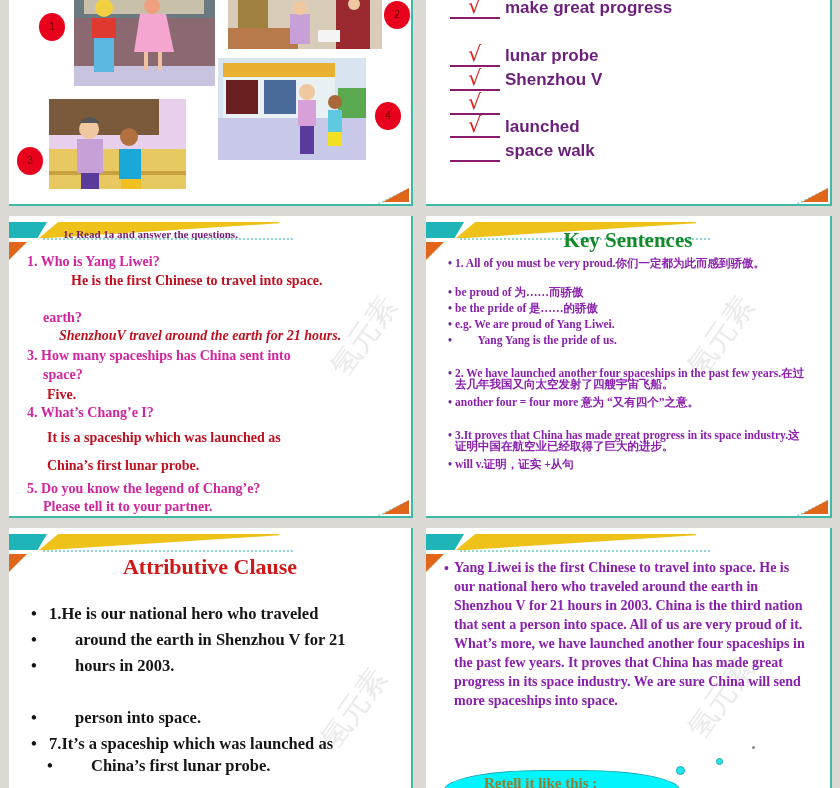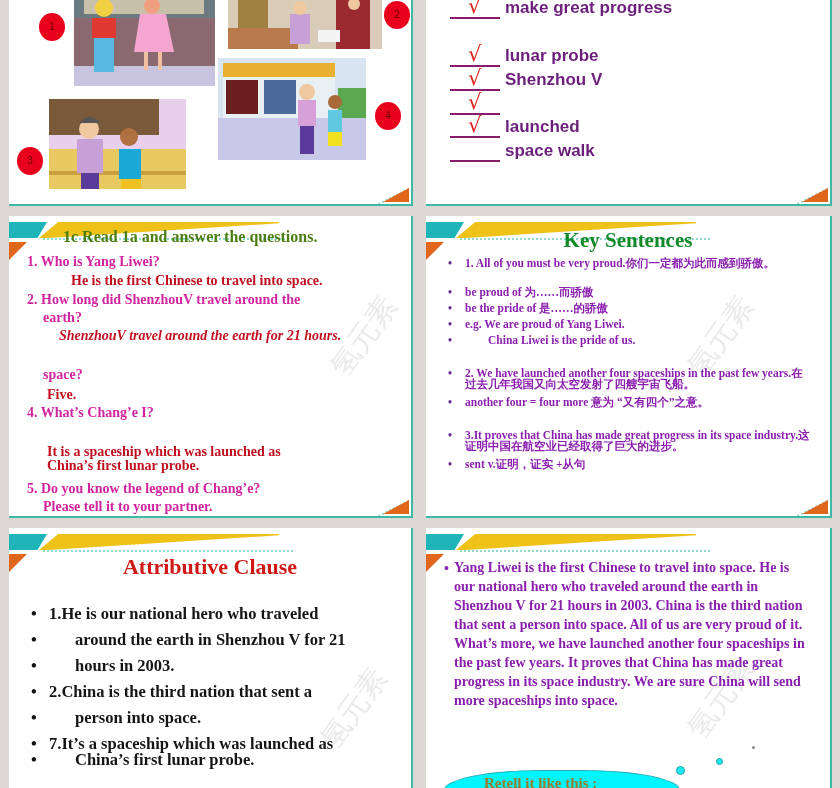--- a/index.html
+++ b/index.html
@@ -41,30 +41,30 @@
 
   
   .check-row { position: absolute; left: 24px; height: 24px; width: 360px; }
   .check-blank { position: absolute; left: 0; bottom: 3px; width: 50px; border-bottom: 2px solid #8a1a6a; }
   .check-mark { position: absolute; left: 18px; top: -4px; color: #e0201c; font-family: "DejaVu Sans", sans-serif;
     font-size: 21px; }
   .check-label { position: absolute; left: 55px; top: 0; color: #6b1f7a; font-family: "Liberation Sans", sans-serif;
     font-weight: bold; font-size: 17px; white-space: nowrap; }
 
   
-  .qa-title { position: absolute; left: 54px; top: 12px; color: #4d7c0f; font-weight: bold; font-size: 16px; }
+  .qa-title { position: absolute; left: 54px; top: 12px; color: #701a75; font-weight: bold; font-size: 11px; }
   .q { position: absolute; color: #d2249e; font-weight: bold; font-size: 14px; white-space: nowrap; }
   .a { position: absolute; color: #c01020; font-weight: bold; font-size: 14px; white-space: nowrap; }
   .a.italic { font-style: italic; }
 
   
   .ks-title { position: absolute; left: 0; right: 0; top: 12px; text-align: center; color: #138a2a; font-weight: bold; font-size: 21px; }
   .ks-line { position: absolute; left: 22px; right: 20px; color: #8a1fae; font-weight: bold; font-size: 11.5px; line-height: 11px; }
   .ks-line .b { position: absolute; left: 0; top: 0; color: #6a2b8e; }
-  .ks-line .t { display: block; margin-left: 17px; }
+  .ks-line .t { display: block; margin-left: 7px; }
 
   
   .ac-title { position: absolute; left: 0; right: 0; top: 26px; text-align: center; color: #d01818; font-weight: bold; font-size: 22px; }
   .ac-line { position: absolute; left: 22px; color: #151515; font-weight: bold; font-size: 16.5px; white-space: nowrap; }
   .ac-line .b { display: inline-block; width: 18px; }
   .ac-line .indent { display: inline-block; width: 26px; }
 
   
   .para-bullet { position: absolute; left: 18px; top: 33px; color: #8a1fae; font-weight: bold; font-size: 14px; }
   .para { position: absolute; left: 28px; top: 30px; width: 352px; color: #8a1fae; font-weight: bold;
@@ -186,27 +186,27 @@
 <div id="s3" class="slide">
   <div class="ribbon-teal"></div>
   <div class="ribbon-yellow"></div>
   <div class="ribbon-dots"></div>
   <div class="ribbon-orange"></div>
   <div class="watermark" style="left:310px;top:100px;">氢元素</div>
 
   <div class="qa-title">1c Read 1a and answer the questions.</div>
   <div class="q" style="left:18px;top:38px;">1. Who is Yang Liwei?</div>
   <div class="a" style="left:62px;top:57px;">He is the first Chinese to travel into space.</div>
-  <div class="q" style="left:18px;top:76px;">2. How long did ShenzhouV  travel around the</div>
   <div class="q" style="left:34px;top:94px;">earth?</div>
   <div class="a italic" style="left:50px;top:112px;">ShenzhouV travel around the earth for 21 hours.</div>
+  <div class="q" style="left:18px;top:132px;">3. How many spaceships has China sent into</div>
   <div class="q" style="left:34px;top:151px;">space?</div>
   <div class="a" style="left:38px;top:171px;">Five.</div>
   <div class="q" style="left:18px;top:189px;">4. What’s Chang’e I?</div>
-  <div class="a" style="left:38px;top:228px;">It is a spaceship which was launched as</div>
+  <div class="a" style="left:38px;top:214px;">It is a spaceship which was launched as</div>
   <div class="a" style="left:38px;top:242px;">China’s first lunar probe.</div>
   <div class="q" style="left:18px;top:265px;">5. Do you know the legend of Chang’e?</div>
   <div class="q" style="left:34px;top:283px;">Please tell it to your partner.</div>
 
   <div class="corner-dots"></div>
   <div class="corner-orange"></div>
 </div>
 
 <div id="s4" class="slide">
   <div class="ribbon-teal"></div>
@@ -228,37 +228,37 @@
   <div class="ks-line" style="top:87px;">
     <span class="b">•</span>
     <span class="t"> be the pride of  是……的骄傲</span>
   </div>
   <div class="ks-line" style="top:103px;">
     <span class="b">•</span>
     <span class="t">e.g.  We are proud of Yang Liwei.</span>
   </div>
   <div class="ks-line" style="top:119px;">
     <span class="b">•</span>
-    <span class="t" style="white-space:pre;">        China Liwei is the pride of us.</span>
+    <span class="t" style="white-space:pre;">        Yang Yang is the pride of us.</span>
   </div>
   <div class="ks-line" style="top:152px;">
     <span class="b">•</span>
     <span class="t">2. We have launched another four spaceships in the past few years.在过去几年我国又向太空发射了四艘宇宙飞船。</span>
   </div>
   <div class="ks-line" style="top:181px;">
     <span class="b">•</span>
     <span class="t">another four = four more  意为 “又有四个”之意。</span>
   </div>
   <div class="ks-line" style="top:214px;">
     <span class="b">•</span>
     <span class="t">3.It proves that China has made great progress in its space industry.这证明中国在航空业已经取得了巨大的进步。</span>
   </div>
   <div class="ks-line" style="top:243px;">
     <span class="b">•</span>
-    <span class="t">sent  v.证明，证实 +从句</span>
+    <span class="t">will  v.证明，证实 +从句</span>
   </div>
 
   <div class="corner-dots"></div>
   <div class="corner-orange"></div>
 </div>
 
 <div id="s5" class="slide">
   <div class="ribbon-teal"></div>
   <div class="ribbon-yellow"></div>
   <div class="ribbon-dots"></div>
@@ -269,30 +269,27 @@
 
   <div class="ac-line" style="top:76px;">
     <span class="b">•</span><span>1.He is our national hero who traveled</span>
   </div>
   <div class="ac-line" style="top:102px;">
     <span class="b">•</span><span class="indent"></span><span>around the earth in Shenzhou V for 21</span>
   </div>
   <div class="ac-line" style="top:128px;">
     <span class="b">•</span><span class="indent"></span><span>hours in 2003.</span>
   </div>
-  <div class="ac-line" style="top:154px;">
-    <span class="b">•</span><span>2.China is the third nation that sent a</span>
-  </div>
   <div class="ac-line" style="top:180px;">
     <span class="b">•</span><span class="indent"></span><span>person into space.</span>
   </div>
   <div class="ac-line" style="top:206px;">
     <span class="b">•</span><span>7.It’s a spaceship which was launched as</span>
   </div>
-  <div class="ac-line" style="top:222px;">
+  <div class="ac-line" style="top:228px;margin-left:16px;">
     <span class="b">•</span><span class="indent"></span><span>China’s first lunar probe.</span>
   </div>
 </div>
 
 <div id="s6" class="slide">
   <div class="ribbon-teal"></div>
   <div class="ribbon-yellow"></div>
   <div class="ribbon-dots"></div>
   <div class="ribbon-orange"></div>
   <div class="watermark" style="left:250px;top:150px;">氢元素</div>

